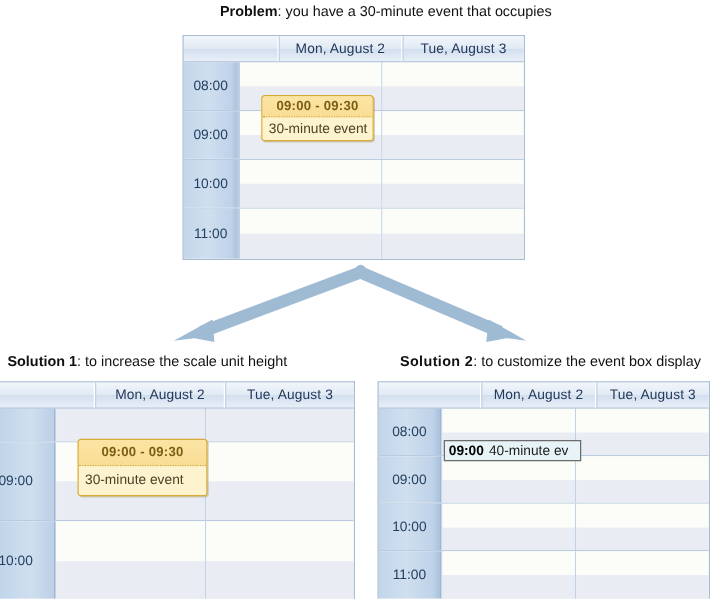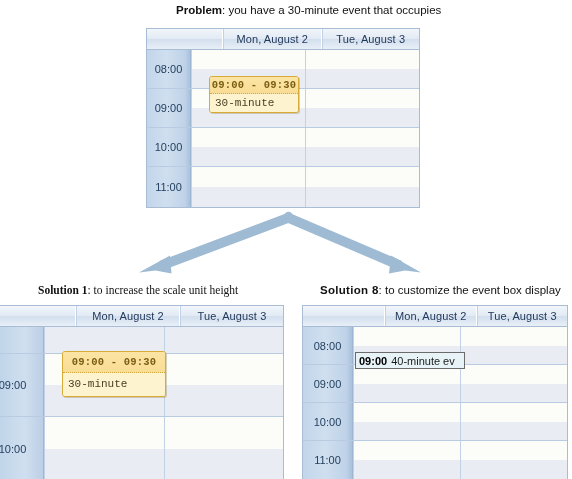--- a/index.html
+++ b/index.html
@@ -22,21 +22,21 @@
   .caption {
     position: absolute;
     font-size: 11.5px;
     color: #111111;
     white-space: nowrap;
     line-height: 14px;
   }
   .caption .lead { font-weight: bold; text-align: right; }
   .caption-problem { left: 176px; top: 3px; }
   .caption-problem .l2 { display: block; margin-left: 28px; }
-  .caption-s1 { left: 38px; top: 283px; font-family: Liberation Serif, serif; }
+  .caption-s1 { left: 6px; top: 283px; }
   .caption-s2 { left: 320px; top: 283px; }
   .caption-s2 .lead { letter-spacing: 0.3px; }
 
   
   .cal {
     position: absolute;
     box-sizing: border-box;
     background: #ffffff;
     border: 1px solid #a8bcd4;
     overflow: hidden;
@@ -111,21 +111,20 @@
 
   
   .evt-gold {
     position: absolute;
     box-sizing: border-box;
     border: 1px solid #d8ab37;
     border-radius: 3px;
     background: #fcedbe;
     box-shadow: 1px 1px 0 rgba(150,130,70,.35);
     overflow: hidden;
-    font-family: Liberation Mono, monospace;
   }
   .evt-gold .evt-time {
     box-sizing: border-box;
     text-align: center;
     font-weight: bold;
     font-size: 10.5px;
     color: #7a5d12;
     background: linear-gradient(to bottom, #fbe4a4 0%, #f9dd95 100%);
     border-bottom: 1px dotted #cfa63a;
     letter-spacing: 0.2px;
@@ -308,21 +307,21 @@
     </div>
 
     <div class="evt-gold evt-s1">
       <div class="evt-time">09:00 - 09:30</div>
       <div class="evt-title">30-minute event</div>
     </div>
   </div>
 </div>
 
 <div class="caption caption-s2">
-  <span class="lead">Solution 8</span><span>: to customize the event box display</span>
+  <span class="lead">Solution 2</span><span>: to customize the event box display</span>
 </div>
 
 <div class="cal cal-s2">
   <div class="cal-inner">
     <div class="cal-head">
       <div class="head-gutter" style="width:50px"></div>
       <div class="head-day">Mon, August 2</div>
       <div class="head-day">Tue, August 3</div>
     </div>
     <div class="cal-body">

